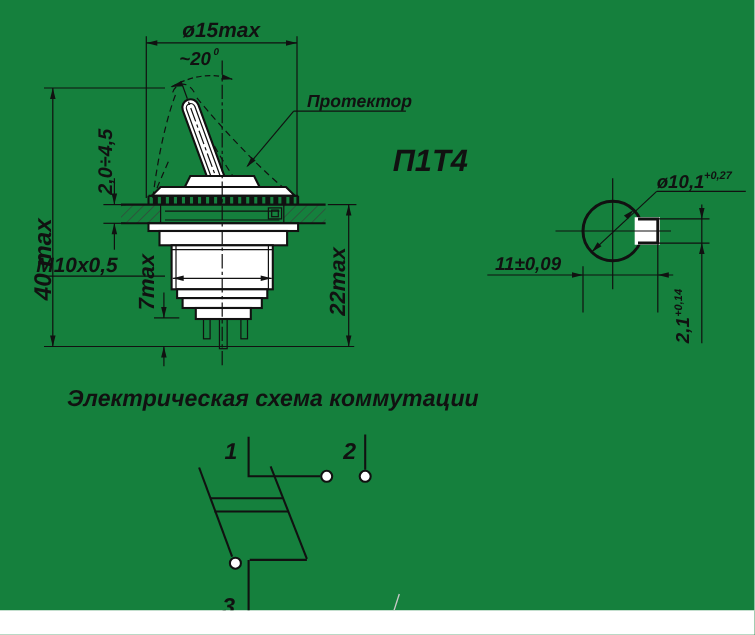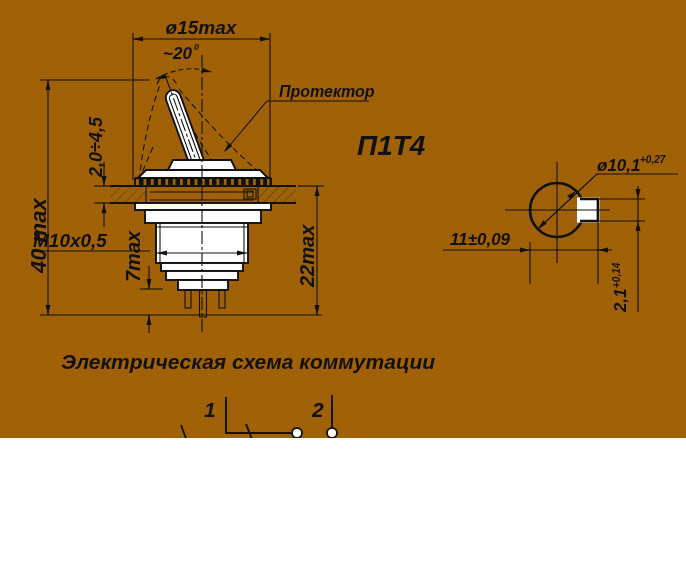--- a/index.html
+++ b/index.html
@@ -1,16 +1,16 @@
 <!DOCTYPE html>
 <html><head>
 <meta charset="utf-8">
 <style>
   html,body{margin:0;padding:0;background:#fff;}
-  .stage{width:686px;height:438px;position:relative;background:#a16207;overflow:hidden;}
+  .stage{width:686px;height:555px;position:relative;background:#15803d;overflow:hidden;}
   svg{display:block;}
   text{font-family:"Liberation Sans", sans-serif;font-style:italic;font-weight:bold;fill:#111;}
   .t19{font-size:19px;} .t17{font-size:17px;} .t16{font-size:16px;}
   .t22{font-size:22px;} .t20{font-size:20px;} .t18{font-size:18px;}
   .t28{font-size:28px;} .t21{font-size:21px;} .sup{font-size:10px;} .sup9{font-size:9px;}
   .thin{stroke:#111;stroke-width:1.1;fill:none;}
   .thick{stroke:#111;stroke-width:1.9;fill:none;}
   .thickw{stroke:#111;stroke-width:1.9;fill:#fff;}
   .bold3{stroke:#111;stroke-width:2.7;fill:none;}
   .dash{stroke-dasharray:6 4;}

